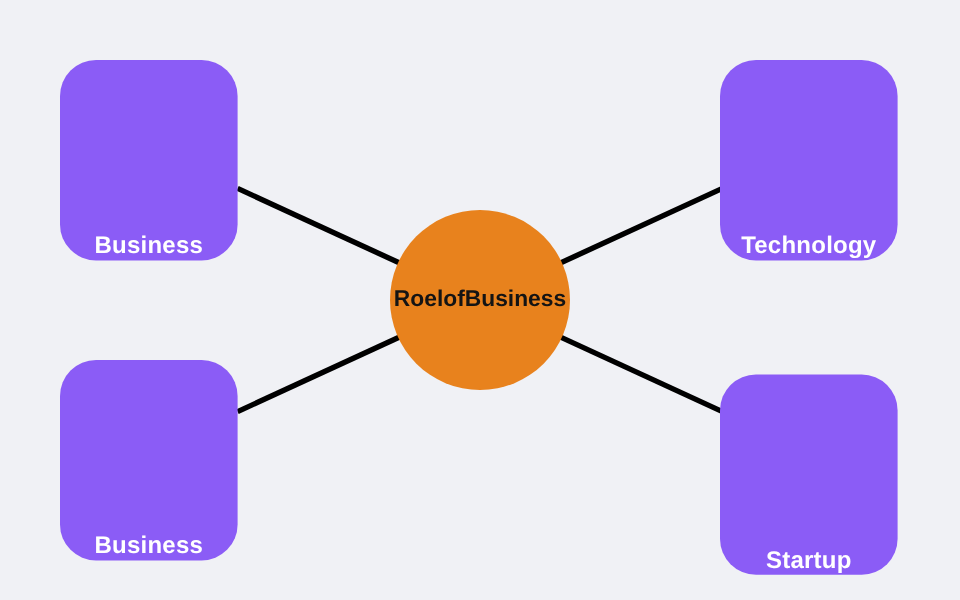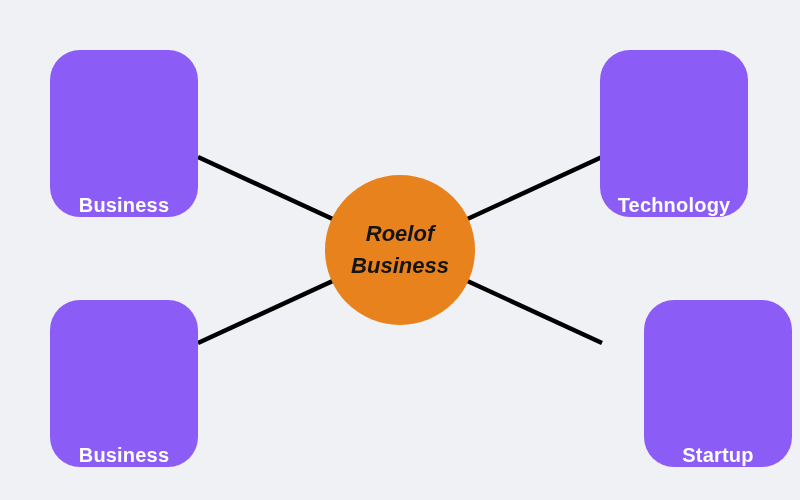--- a/index.html
+++ b/index.html
@@ -36,40 +36,39 @@
     justify-content: center;
     text-align: center;
     font-size: 20px;
     font-weight: 700;
     z-index: 2;
     letter-spacing: 0.2px;
   }
   .node-business  { left: 50px;  top: 50px;  }
   .node-technology{ left: 600px; top: 50px;  }
   .node-investor  { left: 50px;  top: 300px; }
-  .node-startup   { left: 600px; top: 300px; margin-left: 44px; }
+  .node-startup   { left: 600px; top: 312px; }
   .center-node {
     position: absolute;
     left: 325px;
     top: 175px;
     width: 150px;
     height: 150px;
     border-radius: 50%;
     background: #E8821D;
     color: #141414;
     display: flex;
-    flex-direction: column;
+    flex-direction: row;
     align-items: center;
     justify-content: center;
     text-align: center;
-    font-size: 22px;
+    font-size: 19px;
     font-weight: 700;
     line-height: 1.45;
     z-index: 3;
-    font-style: italic;
   }
 </style>
 </head>
 <body>
 
 <div class="canvas">
 
   <svg class="edges-svg" viewBox="0 0 800 500">
     <line x1="198" y1="157" x2="400" y2="250" stroke-width="4.5" stroke="#000000"></line>
     <line x1="602" y1="157" x2="400" y2="250" stroke-width="4.5" stroke="#000000"></line>

